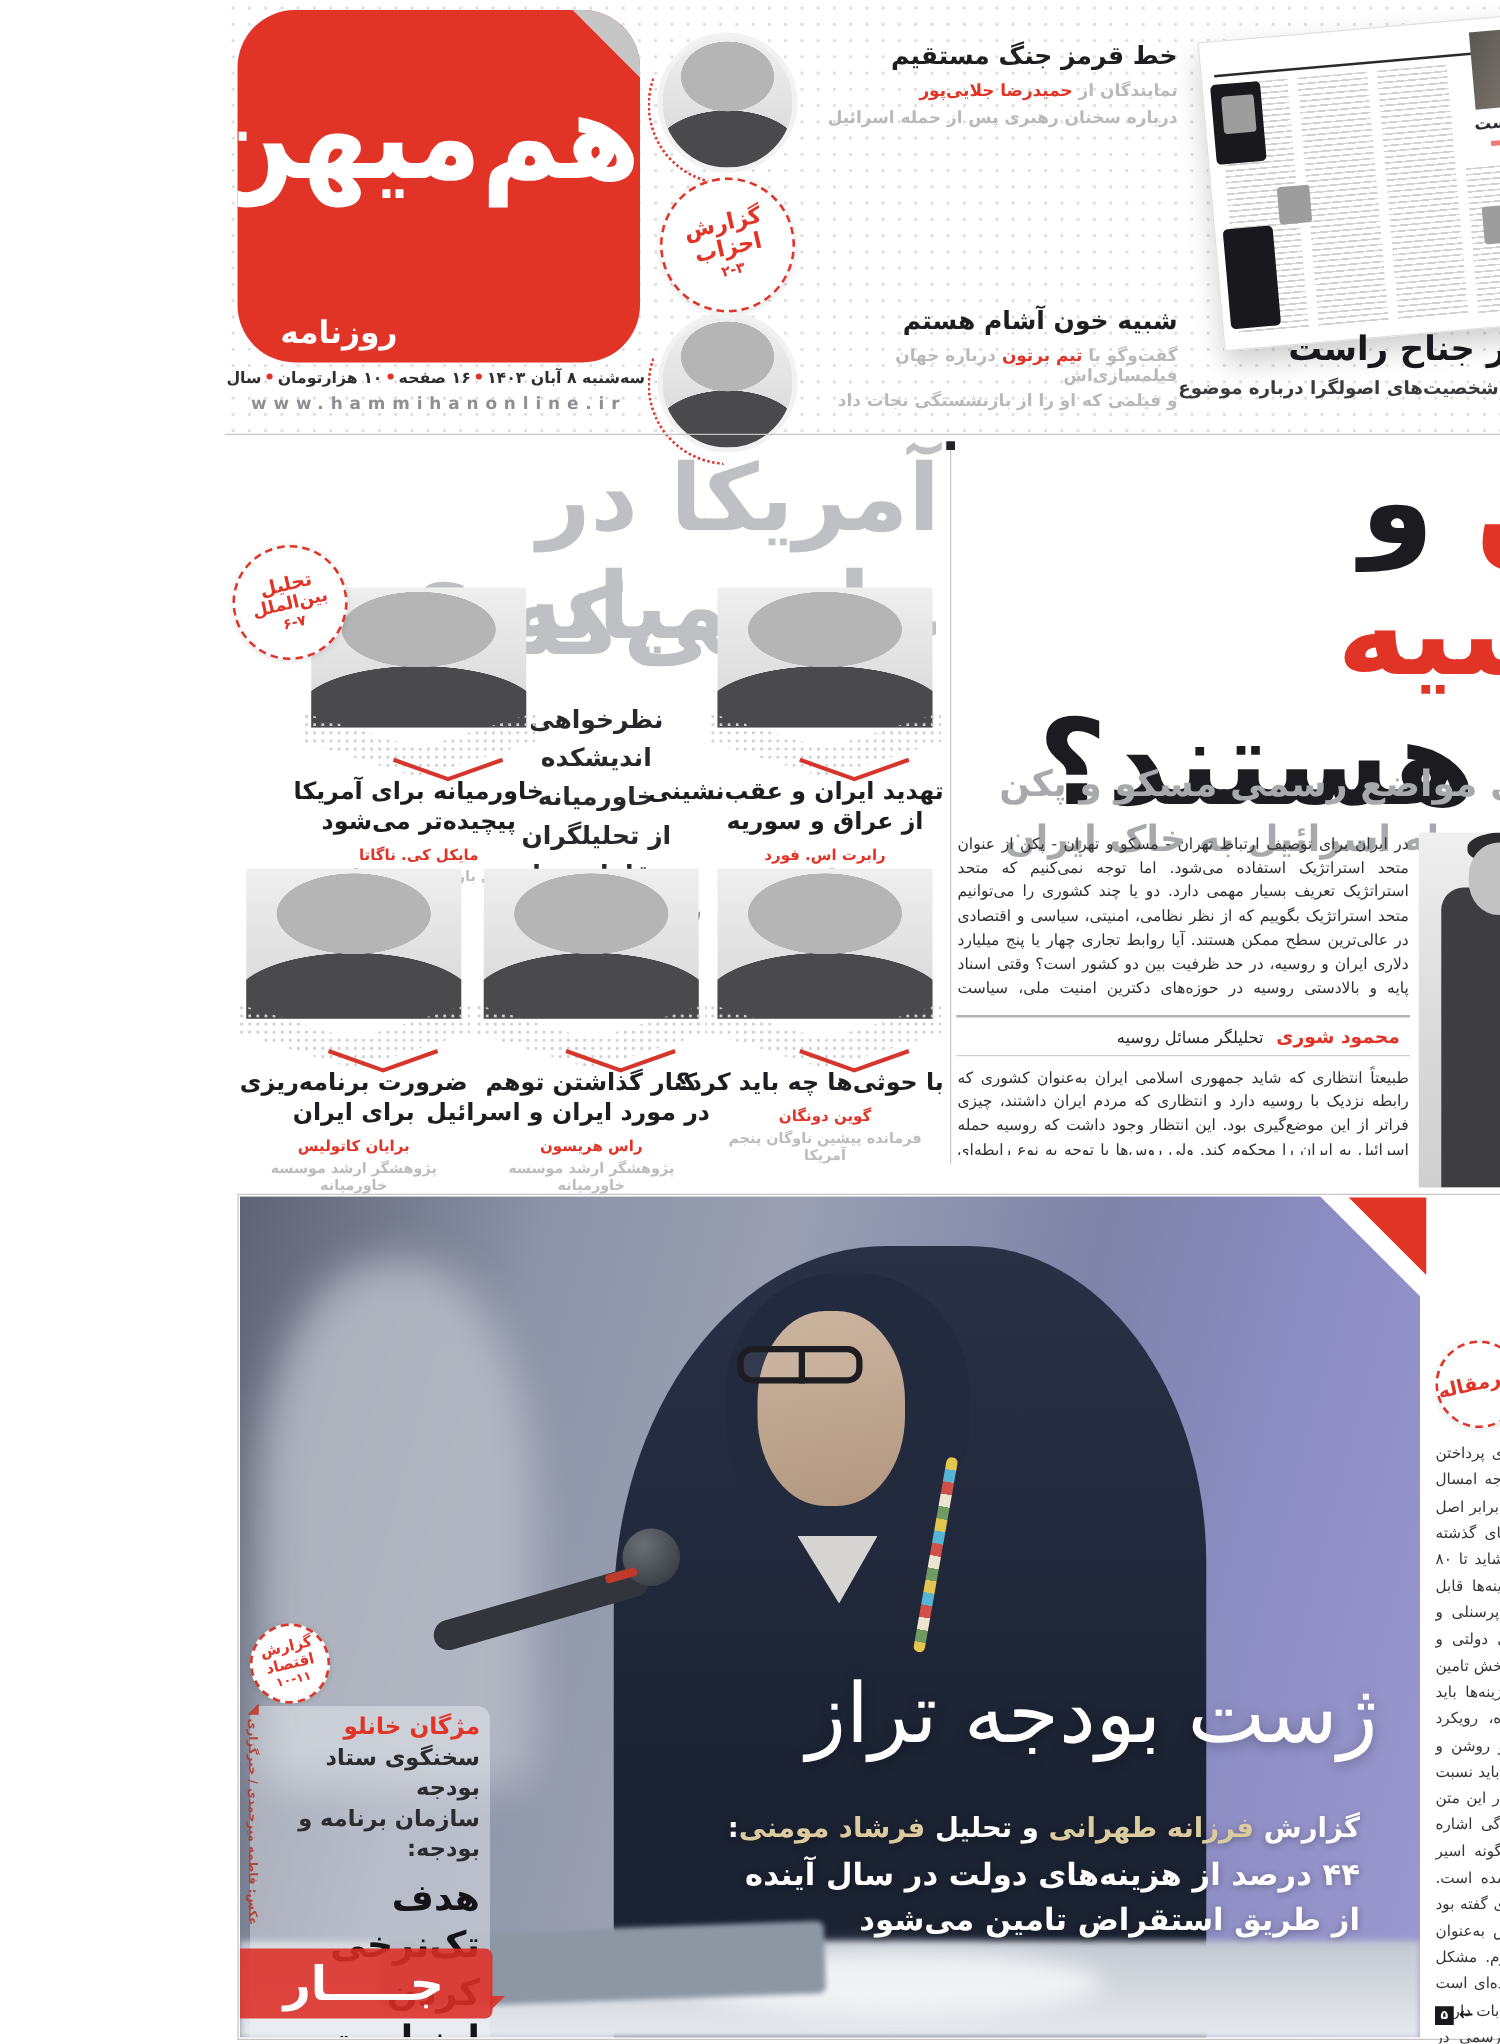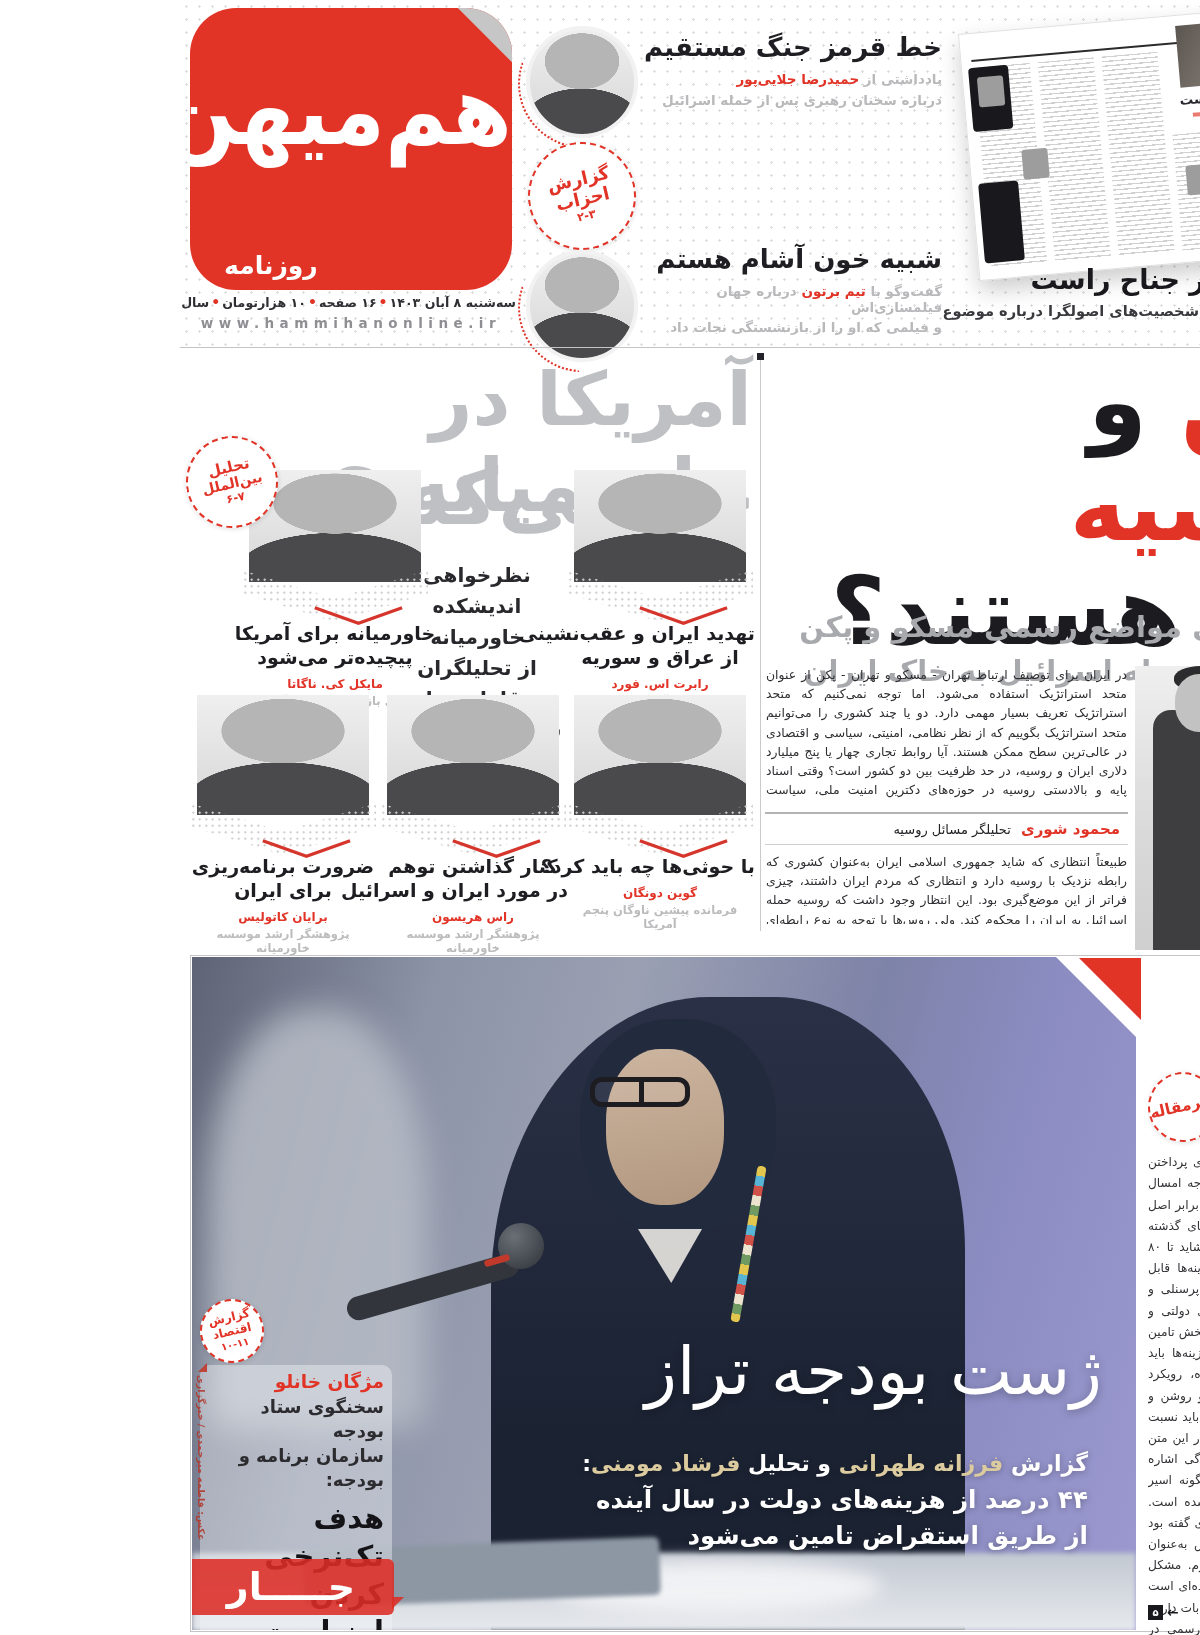--- a/index.html
+++ b/index.html
@@ -35,21 +35,21 @@
     letter-spacing:5.5px;direction:ltr;font-weight:bold;}
 
   
   .tphoto{width:112px;height:112px;border-radius:50%;overflow:hidden;border:4px solid #f2f2f2;}
   .person-bg{background:
     radial-gradient(ellipse 36% 27% at 50% 30%,#b5b5b5 99%,transparent),
     radial-gradient(ellipse 56% 32% at 50% 88%,#4a4a4c 99%,transparent),
     linear-gradient(180deg,#efefef,#d6d6d6);}
   .arc{position:absolute;width:128px;height:128px;border-radius:50%;
     border:2.5px dotted var(--red);clip-path:polygon(0 28%,0 100%,48% 100%);}
-  .teaser-h{font-size:26px;font-weight:bold;color:#1f1e22;}
+  .teaser-h{font-size:20px;font-weight:bold;color:#1f1e22;}
   .teaser-sub{font-size:13.5px;color:var(--light-sub);font-weight:bold;margin-top:9px;}
   .teaser-sub .rname{color:var(--red);}
   .teaser-sub.darker{color:#4a494d;font-size:14px;}
   .tblock{text-align:right;}
 
   
   .stamp{background:#fff;border:2.5px dashed var(--red);border-radius:50%;color:var(--red);
     display:flex;flex-direction:column;align-items:center;justify-content:center;
     font-weight:bold;transform:rotate(-13deg);line-height:1.12;box-shadow:0 1px 5px rgba(0,0,0,.13);}
   .stamp .l1{font-size:15px;} .stamp .l2{font-size:15px;} .stamp .pg{font-size:11.5px;margin-top:1px;}
@@ -206,21 +206,21 @@
   <div class="abs dateline">
     <span>سه‌شنبه ۸ آبان ۱۴۰۳</span><span class="sep">•</span><span>۱۶ صفحه</span><span class="sep">•</span><span>۱۰ هزارتومان</span><span class="sep">•</span><span>سال سوم</span>
   </div>
   <div class="abs siteurl">www.hammihanonline.ir</div>
 
   <div class="abs tphoto person-bg" style="left:346px;top:26px;"></div>
   <div class="abs arc" style="left:338px;top:20px;"></div>
   <div class="abs tblock" style="left:462px;top:32px;width:300px;">
     <div class="teaser-h">خط قرمز جنگ مستقیم</div>
     <div class="teaser-sub">
-      <span>یادداشتی از</span> <span class="rname">حمیدرضا جلایی‌پور</span>
+      <span>نمایندگان از</span> <span class="rname">حمیدرضا جلایی‌پور</span>
     </div>
     <div class="teaser-sub" style="margin-top:5px;">درباره سخنان رهبری پس از حمله اسرائیل</div>
   </div>
 
   <div class="abs stamp" style="left:348px;top:142px;width:108px;height:108px;">
     <span class="l1" style="font-size:18px;">گزارش</span>
     <span class="l2" style="font-size:18px;">احزاب</span>
     <span class="pg">۲-۳</span>
   </div>
 

